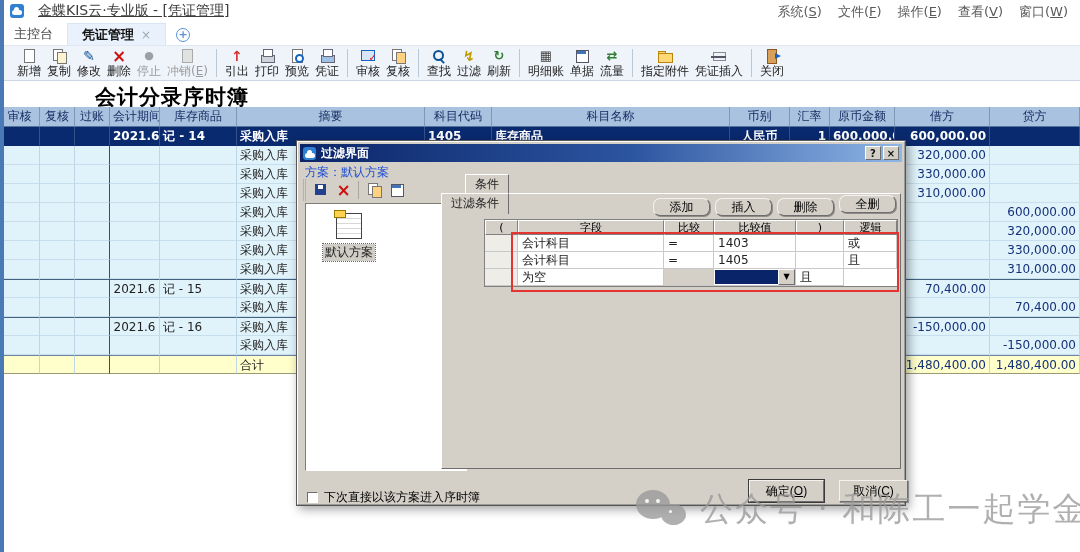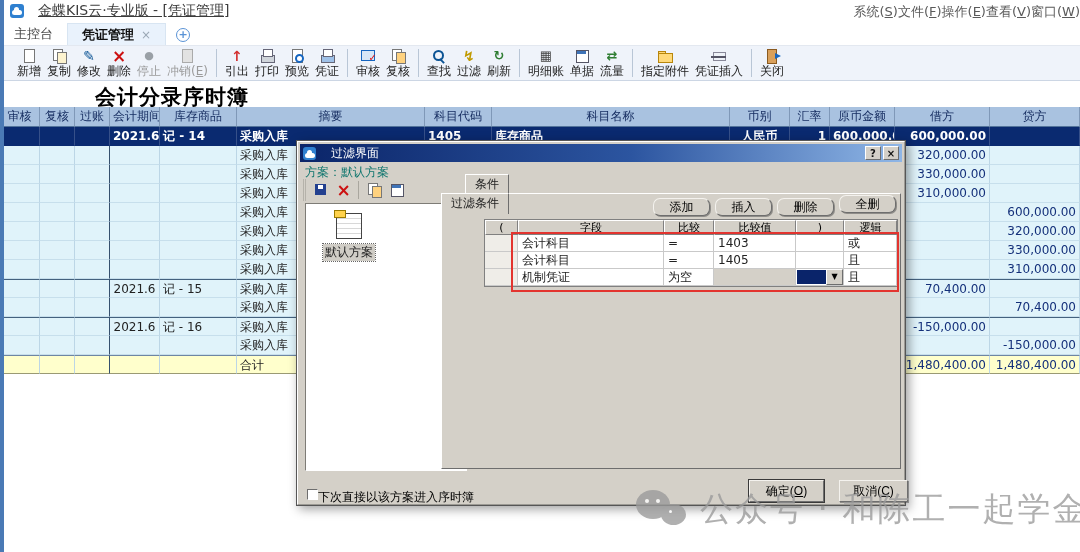--- a/index.html
+++ b/index.html
@@ -7,21 +7,21 @@
   body { position:relative; background:#fff; font-family:"DejaVu Sans","Liberation Sans",sans-serif; font-size:12px; overflow:hidden; color:#222; }
 
   .left-strip { position:absolute; left:0; top:0; width:4px; height:552px; background:#4a7ab5; z-index:30; }
 
   
   .titlebar { position:absolute; left:0; top:0; width:1080px; height:22px; background:#fff; display:flex; align-items:center; padding-left:10px; }
   .cloud-ico { width:14px; height:14px; border-radius:3px; background:#2f80d0; position:relative; flex:0 0 auto; }
   .cloud-ico::before { content:""; position:absolute; left:4px; top:3px; width:5px; height:5px; border-radius:50%; background:#fff; }
   .cloud-ico::after { content:""; position:absolute; left:2px; top:6px; width:10px; height:5px; border-radius:3px; background:#fff; }
   .win-title { margin-left:14px; font-size:14px; color:#3c3c3c;text-decoration:underline; }
-  .menubar { position:absolute; right:0; top:3px; display:flex; }
+  .menubar { position:absolute; right:12px; top:3px; display:flex; gap:16px; }
   .menu-item { font-size:13px; color:#5a5a5a; cursor:default; }
   .menu-item u { text-decoration:underline; }
 
   
   .tabbar { position:absolute; left:0; top:22px; width:1080px; height:23px; background:#fff; display:flex; align-items:flex-end; }
   .tab { height:22px; padding:0 14px; display:flex; align-items:center; font-size:13px; color:#444; background:#fff; }
   .tab.active { background:#e9f2fc; border:1px solid #d8e5f2; border-bottom:none; font-weight:bold; color:#111; }
   .tab-close { margin-left:7px; color:#9aa7b5; font-weight:normal; font-size:12px; }
   .newtab { width:14px; height:14px; margin:0 0 3px 10px; border-radius:50%; border:1px solid #5a93d6; color:#5a93d6; font-size:11px; line-height:12px; text-align:center; font-weight:bold; }
 
@@ -76,23 +76,23 @@
   .jrow.sel .jcell { color:#fff; font-weight:bold; border-right-color:rgba(255,255,255,.18); border-bottom-color:#0a2a70; }
   .jrow.sel .num { color:#fff; }
   .jrow.total { background:#ffffcc; }
   .jrow.total .jcell { border-top:1px solid #6e86a3; border-bottom:1px solid #9a9a74; }
 
   
   .dialog { position:absolute; left:296px; top:140px; width:610px; height:366px; background:#d4d0c8; border:1px solid #565656; box-shadow:3px 3px 10px rgba(0,0,0,.38); z-index:10; }
   .dialog::before { content:""; position:absolute; inset:0; border:1px solid #fff; border-right-color:#9c9a94; border-bottom-color:#9c9a94; pointer-events:none; }
   .dtitle { position:absolute; left:3px; top:3px; right:3px; height:18px; background:linear-gradient(90deg,#0b2569 0%,#2c55a0 55%,#8fb6e6 100%); display:flex; align-items:center; padding:0 3px; }
   .dtitle .cloud-ico { width:13px; height:13px; }
-  .dtitle-text { color:#fff; font-weight:normal; font-size:12px; margin-left:15px; flex:1; }
+  .dtitle-text { color:#fff; font-weight:bold; font-size:12px; margin-left:5px; flex:1; }
   .dwbtn { width:16px; height:14px; background:#d4d0c8; border:1px solid; border-color:#fff #6e6e6e #6e6e6e #fff; font-size:10px; font-weight:bold; color:#111; display:flex; align-items:center; justify-content:center; margin-left:2px; }
-  .scheme-label { position:absolute; left:8px; top:23px; font-size:12px; color:#0f766e; }
+  .scheme-label { position:absolute; left:8px; top:23px; font-size:12px; color:#1d4ed8; }
   .dtoolbar { position:absolute; left:6px; top:38px; height:22px; display:flex; align-items:center; gap:2px; border-left:3px double #b5b2aa; padding-left:4px; }
   .dtb { width:21px; height:20px; display:flex; align-items:center; justify-content:center; }
   .dtb-sep { width:1px; height:18px; background:#a9a69e; margin:0 2px; }
 
   .scheme-panel { position:absolute; left:8px; top:62px; width:162px; height:268px; background:#fff; border:1px solid; border-color:#7e7c76 #fff #fff #7e7c76; }
   .scheme-item { position:absolute; left:8px; top:6px; width:70px; display:flex; flex-direction:column; align-items:center; }
   .scheme-ico { width:30px; height:28px; position:relative; }
   .scheme-ico::before { content:""; position:absolute; left:2px; top:3px; width:24px; height:24px; background:repeating-linear-gradient(#fff 0 4px,#d8d8d8 4px 5px); border:1px solid #444; }
   .scheme-ico::after { content:""; position:absolute; left:0; top:0; width:10px; height:6px; background:#ffd24d; border:1px solid #9a7b00; }
   .scheme-name { margin-top:6px; font-size:12px; background:#d0cdc6; outline:1px dotted #666; padding:0 2px; }
@@ -109,21 +109,21 @@
   .fgrow { display:grid; grid-template-columns:33px 146px 50px 82px 48px 53px; }
   .fg-h { height:15px; background:#d4d0c8; border:1px solid; border-color:#fff #808080 #808080 #fff; font-size:11px; text-align:center; line-height:13px; color:#000; }
   .fg-c { height:17px; background:#fff; border-right:1px solid #c9c9c9; border-bottom:1px solid #c9c9c9; font-size:12px; line-height:16px; padding:0 4px; white-space:nowrap; overflow:hidden; }
   .fg-c.rowhead { background:#efede8; }
   .fg-c.disabled { background:#d4d0c8; }
   .fg-c.ddwrap { padding:0; display:flex; }
   .dd-fill { flex:1; background:#0a246a; margin:1px 0 1px 1px; }
   .dd-btn { width:17px; background:#d4d0c8; border:1px solid; border-color:#fff #6e6e6e #6e6e6e #fff; font-size:8px; color:#000; display:flex; align-items:center; justify-content:center; }
   .redbox { position:absolute; left:214px; top:91px; width:388px; height:60px; border:2px solid #e3342f; z-index:6; pointer-events:none; }
 
-  .dcheck { position:absolute; left:10px; top:348px; display:flex; font-size:12px; color:#000; }
+  .dcheck { position:absolute; left:10px; top:348px; display:flex; align-items:center; gap:6px; font-size:12px; color:#000; }
   .cbox { width:11px; height:11px; background:#fff; border:1px solid; border-color:#6e6e6e #fff #fff #6e6e6e; }
   .okbtn { position:absolute; left:452px; top:339px; width:75px; height:22px; outline:1px solid #3a3a3a; }
   .cancelbtn { position:absolute; left:542px; top:339px; width:69px; height:22px; }
 
   
   .watermark { position:absolute; left:634px; top:487px; display:flex; align-items:center; z-index:40; opacity:.78; pointer-events:none; }
   .wm-ico { position:relative; width:58px; height:44px; flex:0 0 auto; }
   .wm-b1 { position:absolute; left:2px; top:2px; width:34px; height:29px; border-radius:50%; background:#9a9a9a; }
   .wm-b1::before, .wm-b1::after { content:""; position:absolute; top:9px; width:4px; height:4px; border-radius:50%; background:#fff; }
   .wm-b1::before { left:9px; } .wm-b1::after { left:20px; }
@@ -551,21 +551,20 @@
       <div class="fgrow">
         <div class="fg-c rowhead"></div>
         <div class="fg-c">会计科目</div>
         <div class="fg-c">=</div>
         <div class="fg-c">1405</div>
         <div class="fg-c"></div>
         <div class="fg-c">且</div>
       </div>
       <div class="fgrow">
         <div class="fg-c rowhead"></div>
-        <div class="fg-c">机制凭证</div>
         <div class="fg-c">为空</div>
         <div class="fg-c disabled"></div>
         <div class="fg-c ddwrap">
           <div class="dd-fill"></div>
           <div class="dd-btn">▼</div>
         </div>
         <div class="fg-c">且</div>
       </div>
     </div>
   <div class="redbox"></div>

